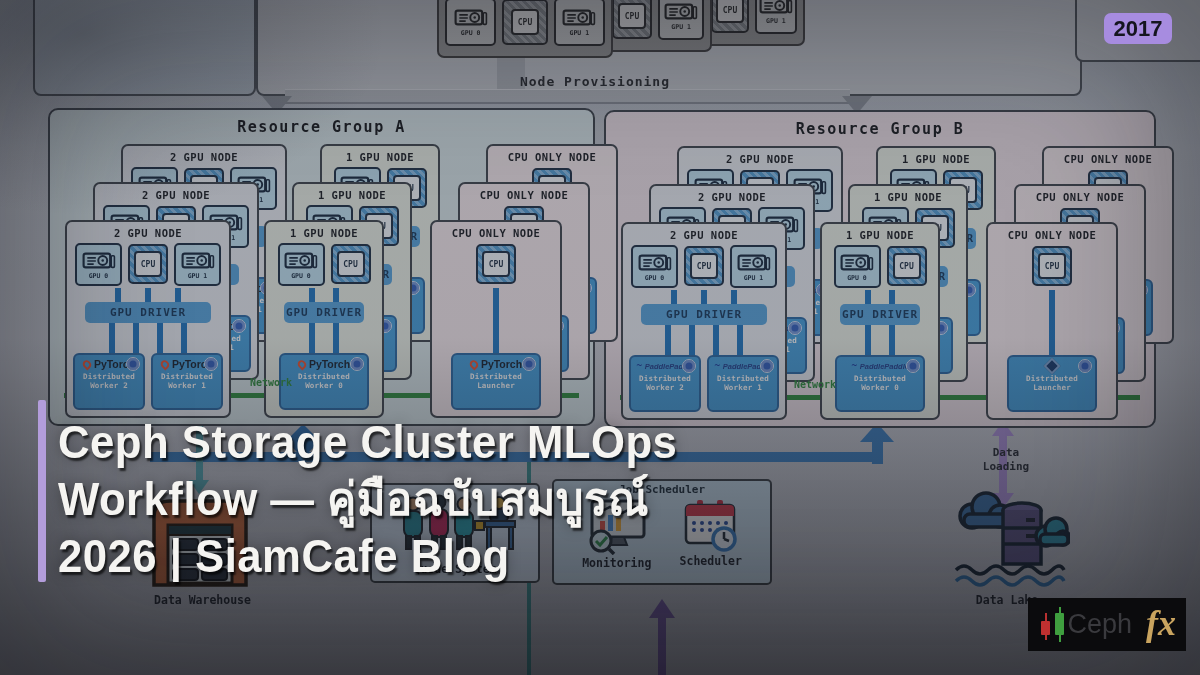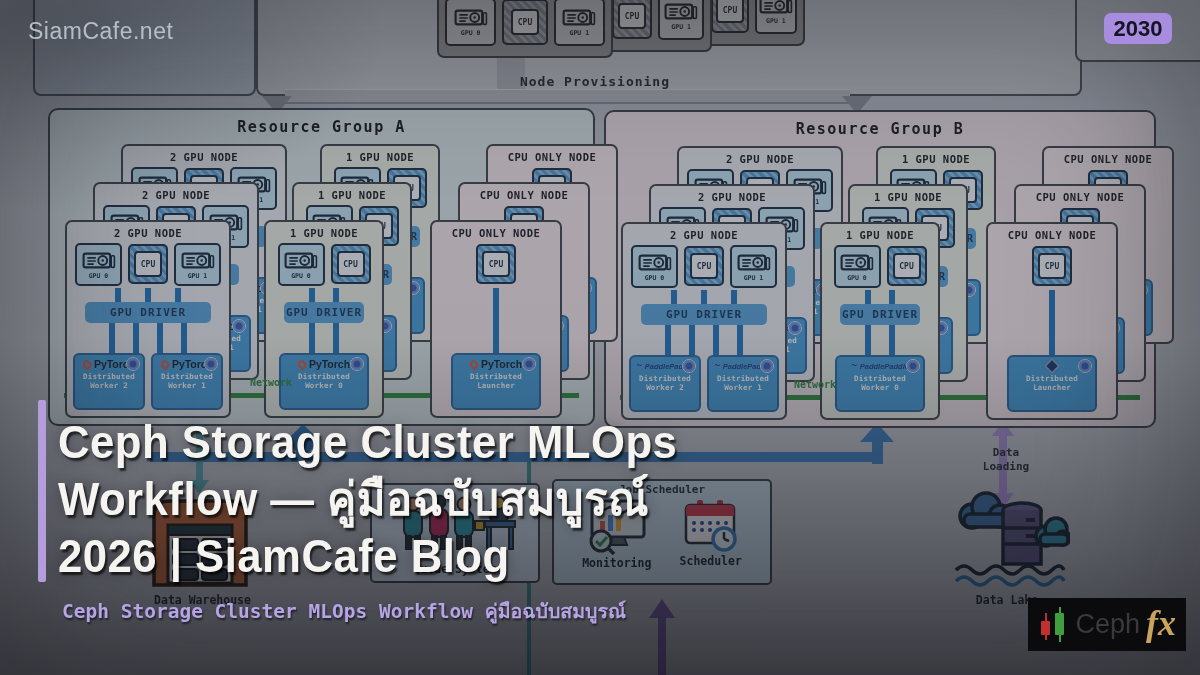--- a/index.html
+++ b/index.html
@@ -102,21 +102,21 @@
   .hero-sub{position:absolute;left:62px;top:600px;font:700 19.5px/1.2 "DejaVu Sans Mono","DejaVu Sans",monospace;
     color:#b7a4e6;white-space:nowrap;text-shadow:1px 2px 2px rgba(0,0,0,.55);}
   .cafefx{position:absolute;left:1028px;top:598px;width:158px;height:53px;background:#0b0b0d;
     display:flex;align-items:center;padding:0 10px;box-sizing:border-box;}
   .candles{position:relative;width:32px;height:42px;}
   .candles .w1{position:absolute;left:7px;top:9px;width:2px;height:27px;background:#b83030;}
   .candles .b1{position:absolute;left:3px;top:17px;width:9px;height:14px;background:#c03030;border-radius:1px;}
   .candles .w2{position:absolute;left:21px;top:3px;width:2px;height:35px;background:#3f9f3f;}
   .candles .b2{position:absolute;left:17px;top:9px;width:9px;height:22px;background:#3f9f3f;border-radius:1px;}
   .cafe-txt{font:400 27px/1 "Liberation Sans",sans-serif;color:#3a3a3e;margin-left:6px;}
-  .fx-txt{font:italic 700 36px/1 "Liberation Serif",serif;color:#c9a45f;margin-left:6px;transform:translateY(-2px);}
+  .fx-txt{font:italic 700 36px/1 "Liberation Serif",serif;color:#c9a45f;margin-left:14px;transform:translateY(-2px);}
   svg{display:block;}
 </style>
 </head>
 <body>
 
 <div class="stage">
 
   <div class="bg-panel bg-left"></div>
   <div class="bg-panel bg-wide"></div>
   <div class="bg-panel bg-tr"></div>
@@ -1065,29 +1065,27 @@
       </g>
       <path d="M6,88 Q14,80 22,88 T38,88 T54,88 T70,88 T86,88 T102,88 T114,88" fill="none"></path>
       <path d="M6,99 Q14,91 22,99 T38,99 T54,99 T70,99 T86,99 T102,99 T114,99" fill="none" stroke="#2d6ea8"></path>
     </g>
   </svg>
   <div class="svc-label" style="left:948px;top:595px;width:118px;">Data Lake</div>
 
   <div class="dim"></div>
 
   <div class="textlayer">
-    <div class="watermark">SiamCafe.net</div>
-    <div class="year-badge">2030</div>
+    <div class="year-badge">2017</div>
     <div class="accent-bar"></div>
     <div class="hero-title">
       <div class="t-line">Ceph Storage Cluster MLOps</div>
       <div class="t-line">Workflow — คู่มือฉบับสมบูรณ์</div>
       <div class="t-line">2026 | SiamCafe Blog</div>
     </div>
-    <div class="hero-sub">Ceph Storage Cluster MLOps Workflow คู่มือฉบับสมบูรณ์</div>
     <div class="cafefx">
       <div class="candles">
         <div class="w1"></div>
           <div class="b1"></div>
           <div class="w2"></div>
           <div class="b2"></div>
       </div>
       <span class="cafe-txt">Ceph</span>
       <span class="fx-txt">fx</span>
     </div>

